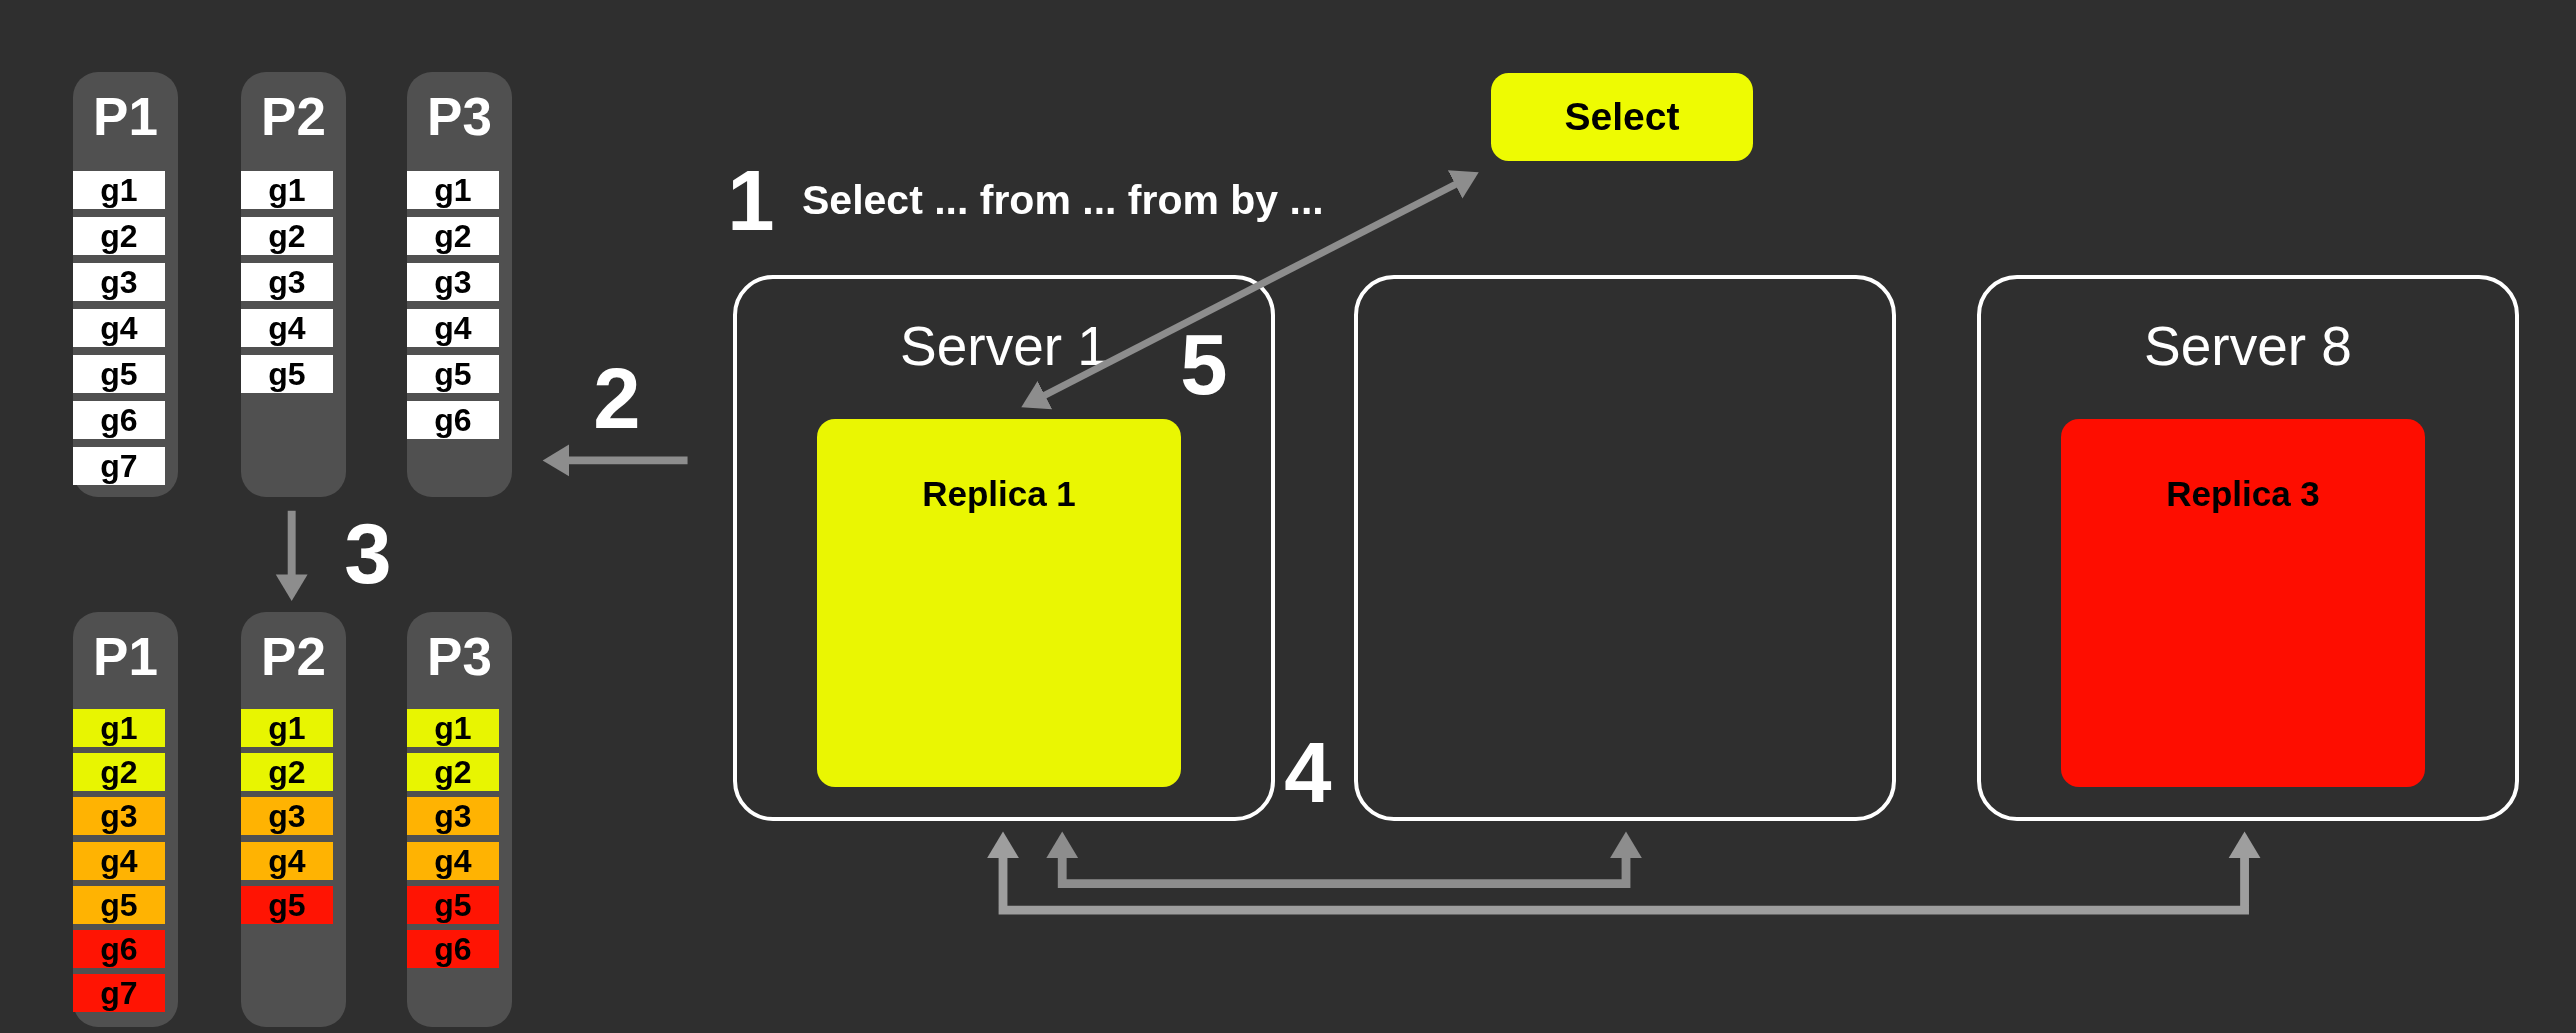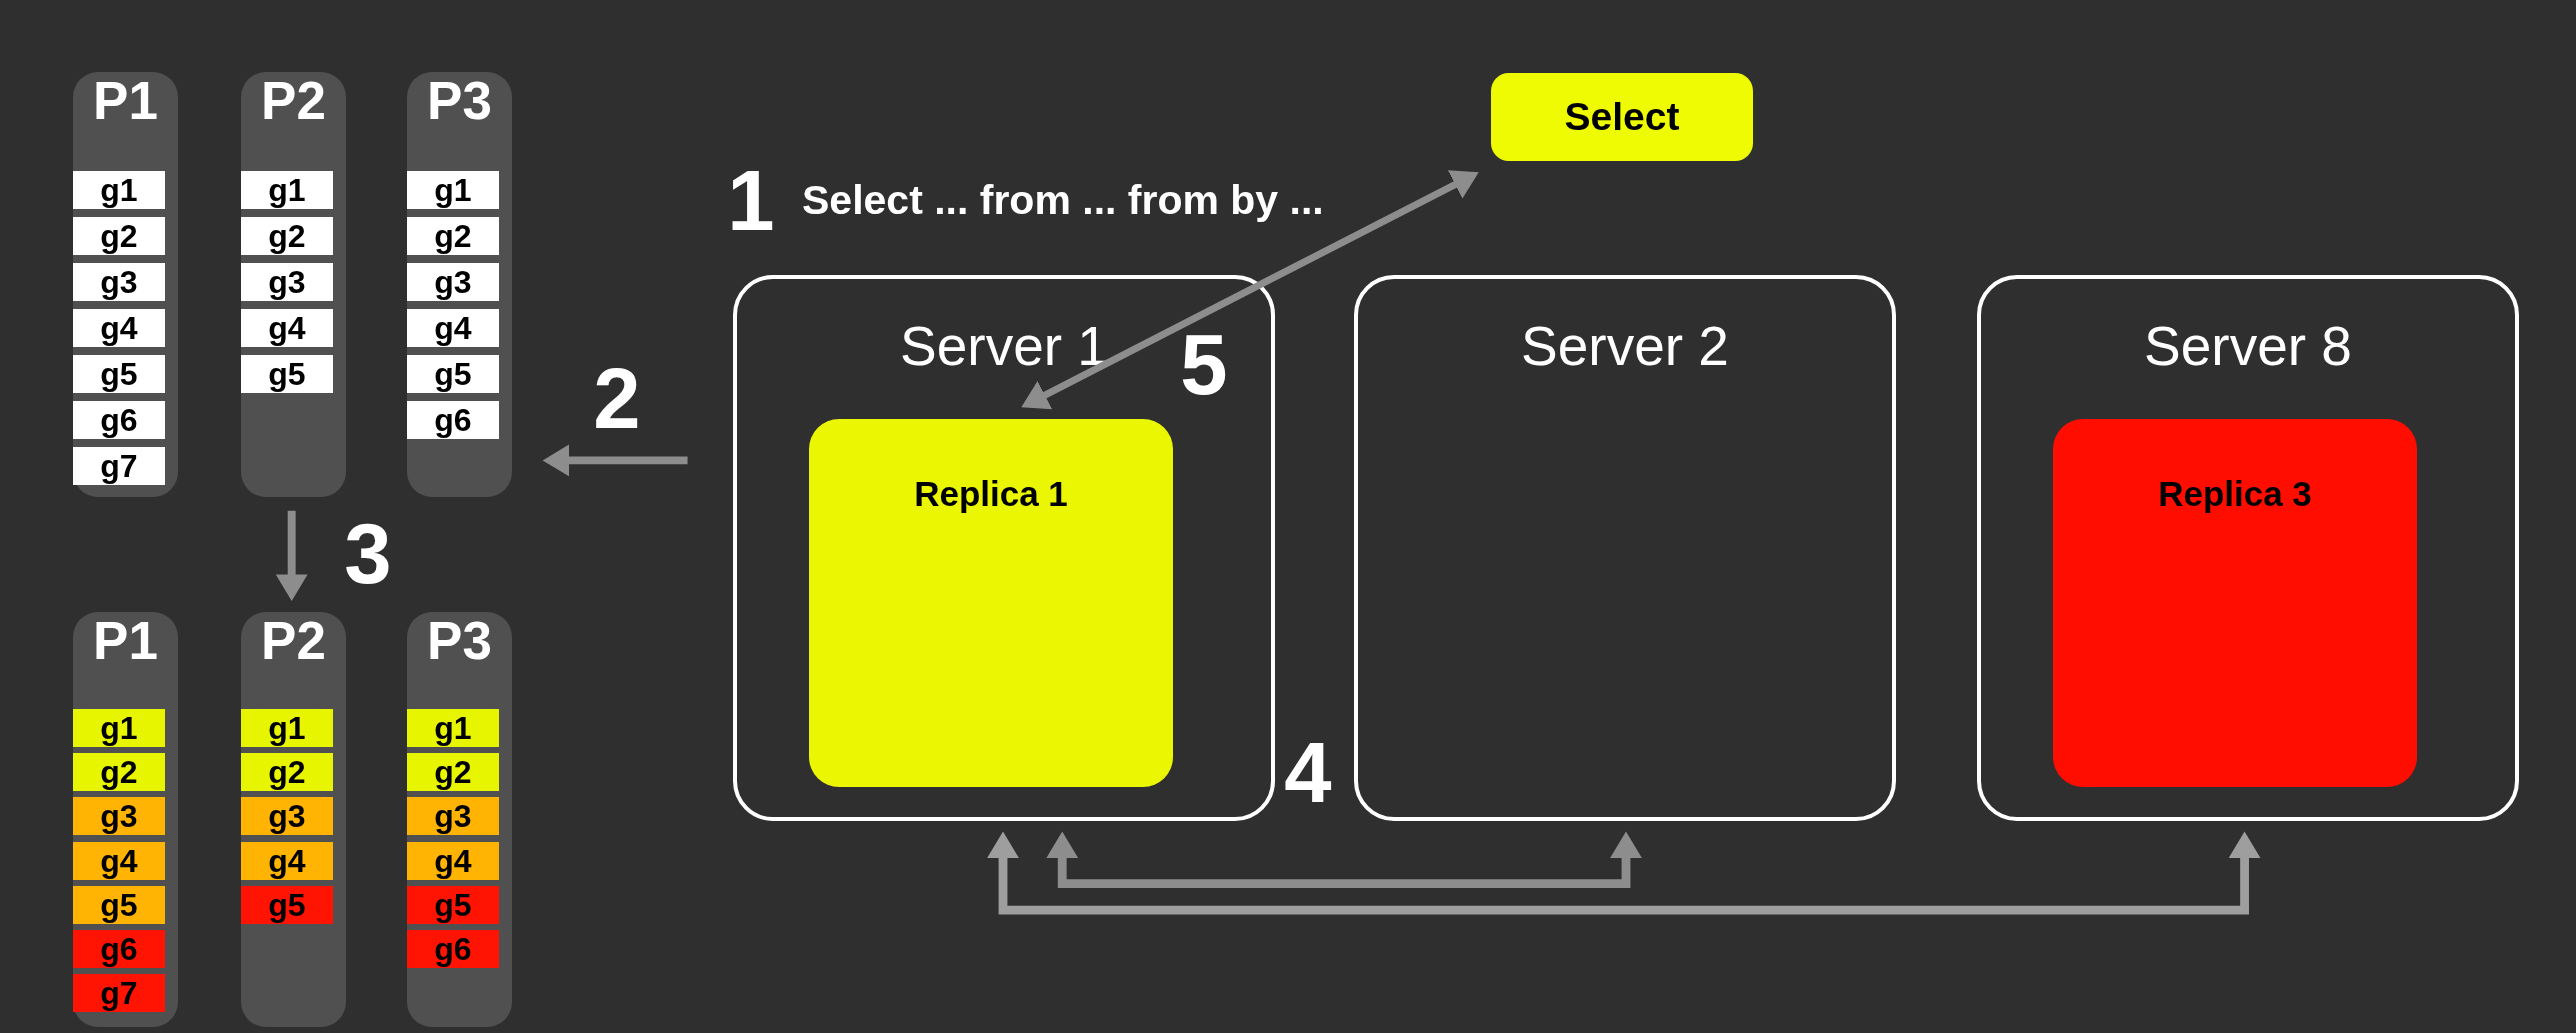--- a/index.html
+++ b/index.html
@@ -2,36 +2,36 @@
 <html style="font-size:14px"><head>
 <meta charset="utf-8">
 <style>
   html,body{margin:0;padding:0;background:#2f2f2f;}
   #stage{position:relative;width:2576px;height:1033px;overflow:hidden;
          background:var(--page-bg,#2f2f2f);
          font-family:"Liberation Sans",sans-serif;}
 
   
   .pcol{position:absolute;width:105px;background:var(--col-bg,#505050);border-radius:25px;}
-  .ptitle{padding-top:1px;text-align:center;font-size:53px;font-weight:bold;
+  .ptitle{padding-top:17px;text-align:center;font-size:53px;font-weight:bold;
           color:var(--text-white,#fff);line-height:55px;}
   .pcells{position:absolute;left:0;right:13.3px;}
   .pcell{height:38px;line-height:39px;text-align:center;font-size:32px;font-weight:bold;
          color:var(--text-black,#000);}
   .cell-white{background:var(--c-white,#fff);}
   .cell-yellow{background:var(--c-yellow,#e8f501);}
   .cell-orange{background:var(--c-orange,#ffb302);}
   .cell-red{background:var(--c-red,#ff1403);}
 
   
   .server{position:absolute;width:534px;height:538px;border:4.4px solid var(--c-border,#fff);
           border-radius:40px;}
   .server-title{position:absolute;top:35px;left:0;width:100%;text-align:center;
                 font-size:55px;font-weight:400;color:var(--text-white,#fff);}
-  .replica{position:absolute;left:72px;top:140px;width:364px;height:368px;border-radius:30px;}
+  .replica{position:absolute;left:80px;top:140px;width:364px;height:368px;border-radius:18px;}
   .replica-label{padding-top:55px;text-align:center;font-size:35px;font-weight:bold;
                  color:var(--text-black,#000);}
   .rep-yellow{background:var(--c-rep-yellow,#eaf602);}
   .rep-orange{background:var(--c-rep-orange,#ffc403);}
   .rep-red{background:var(--c-rep-red,#fe0d00);}
 
   
   #client{position:absolute;left:1491px;top:73px;width:262px;height:88px;
           background:var(--c-client,#eefb02);border-radius:17.7px;text-align:center;
           line-height:88px;font-size:39px;font-weight:bold;color:var(--text-black,#000);}
@@ -121,21 +121,20 @@
     </div>
 
   <div>
       <div class="server" style="left: 733px; top: 275px;">
         <div class="server-title">Server 1</div>
         <div class="replica rep-yellow">
           <div class="replica-label">Replica 1</div>
         </div>
       </div>
       <div class="server" style="left: 1354px; top: 275px;">
-        <div class="server-title">Server 2</div>
       </div>
       <div class="server" style="left: 1977px; top: 275px;">
         <div class="server-title">Server 8</div>
         <div class="replica rep-red">
           <div class="replica-label">Replica 3</div>
         </div>
       </div>
     </div>
 
   <div id="client">Select</div>

